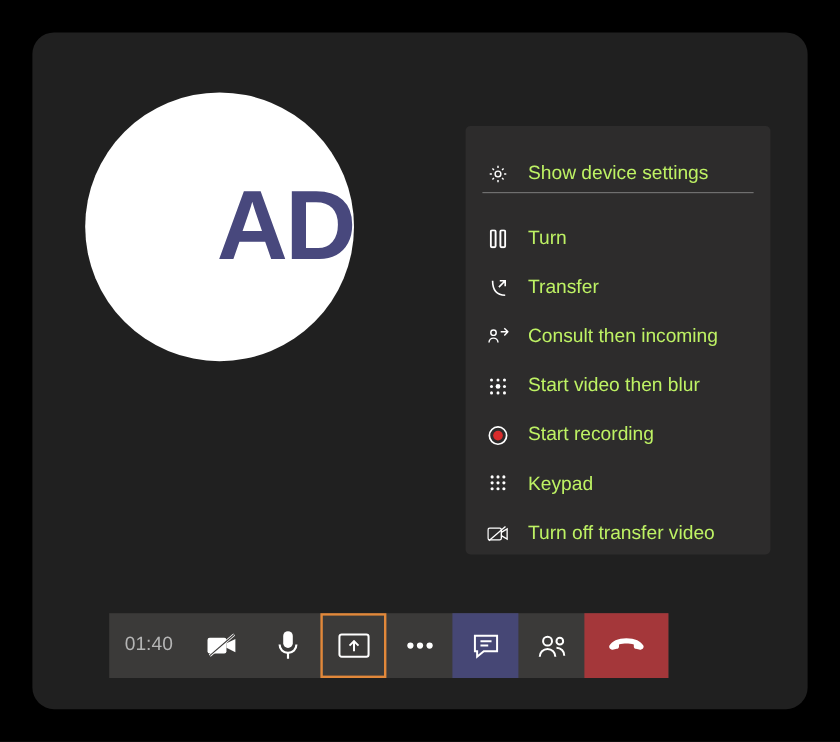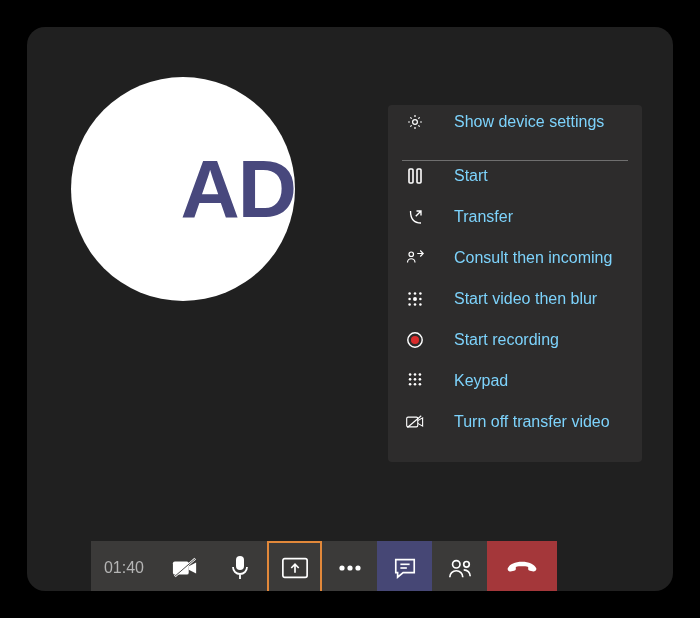--- a/index.html
+++ b/index.html
@@ -44,46 +44,46 @@
     position: absolute;
     left: 361px;
     top: 78px;
     width: 254px;
     background: #2d2c2c;
     border-radius: 4px;
     padding: 8px 0;
   }
   .menu-item {
     display: flex;
-    align-items: flex-start;
-    gap: 30px;
+    align-items: flex-end;
+    gap: 16px;
     height: 41px;
     padding: 0 18px;
-    color: #7dd3fc;
+    color: #bef264;
     font-size: 16px;
     cursor: pointer;
   }
   .menu-item .ic {
     width: 18px;
     height: 18px;
     flex: 0 0 18px;
     display: flex;
     align-items: center;
     justify-content: center;
   }
   .menu-sep {
     height: 1px;
     margin: 6px 14px;
     background: #6f6f6f;
   }
   
   .toolbar {
     position: absolute;
     left: 64px;
-    top: 514px;
+    top: 484px;
     height: 54px;
     display: flex;
     align-items: stretch;
     background: #3b3a39;
     text-align: center;
   }
   .timer {
     width: 66px;
     display: flex;
     align-items: center;
@@ -136,21 +136,21 @@
 
     <div class="menu-sep"></div>
 
     <div class="menu-item">
       <span class="ic">
         <svg width="14" height="16" viewBox="0 0 14 16" fill="none" stroke="#fff" stroke-width="1.6">
           <rect x="1" y="1" width="4" height="14" rx="1"></rect>
           <rect x="9" y="1" width="4" height="14" rx="1"></rect>
         </svg>
       </span>
-      <span>Start</span>
+      <span>Turn</span>
     </div>
 
     <div class="menu-item">
       <span class="ic">
         <svg width="18" height="18" viewBox="0 0 24 24" fill="none" stroke="#fff" stroke-width="1.8">
           <path d="M6 4c0 9 4 16 14 16M14 4h6v6M20 4l-7 7"></path>
         </svg>
       </span>
       <span>Transfer</span>
     </div>

